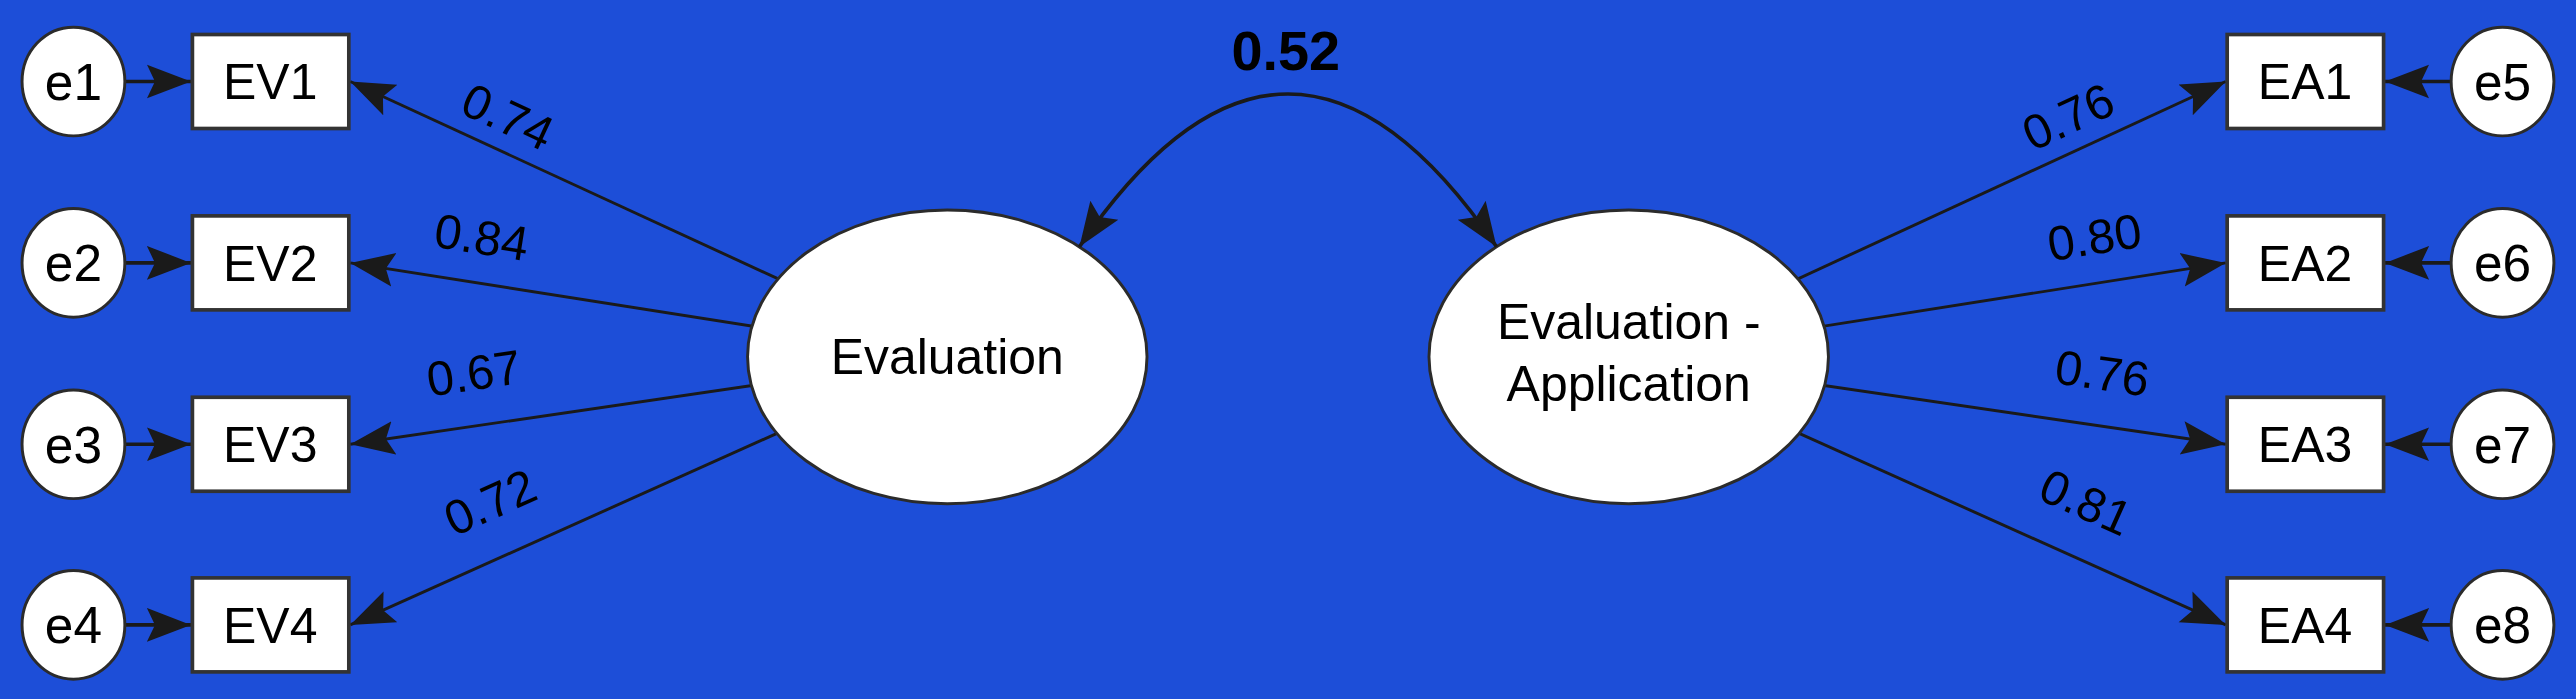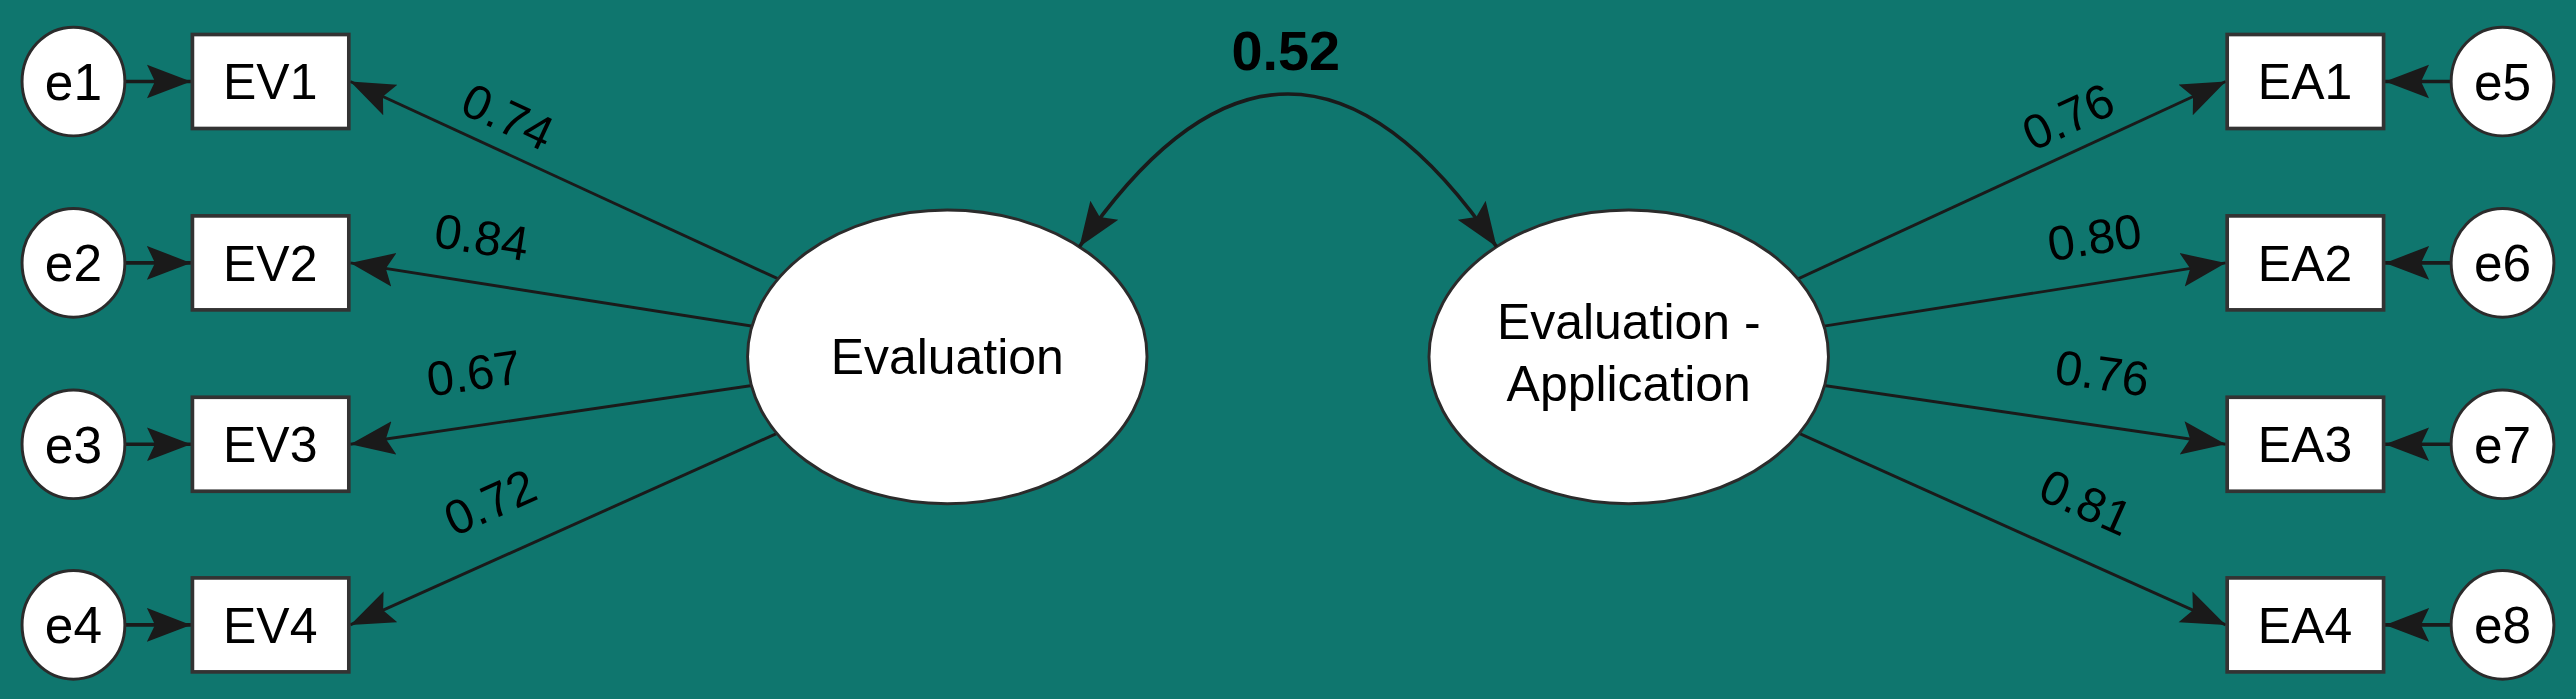--- a/index.html
+++ b/index.html
@@ -2,21 +2,21 @@
 <html style="font-size:11.7px"><head>
 <meta charset="utf-8">
 <style>
   html, body {
     margin: 0;
     padding: 0;
     background: #ffffff;
   }
   .diagram-wrap {
     width: 100%;
-    background: #0f766e;
+    background: #1d4ed8;
   }
   svg {
     display: block;
     width: 100%;
     height: auto;
     font-family: "Liberation Sans", sans-serif;
   }
   .shape {
     fill: #ffffff;
     stroke: #333333;

